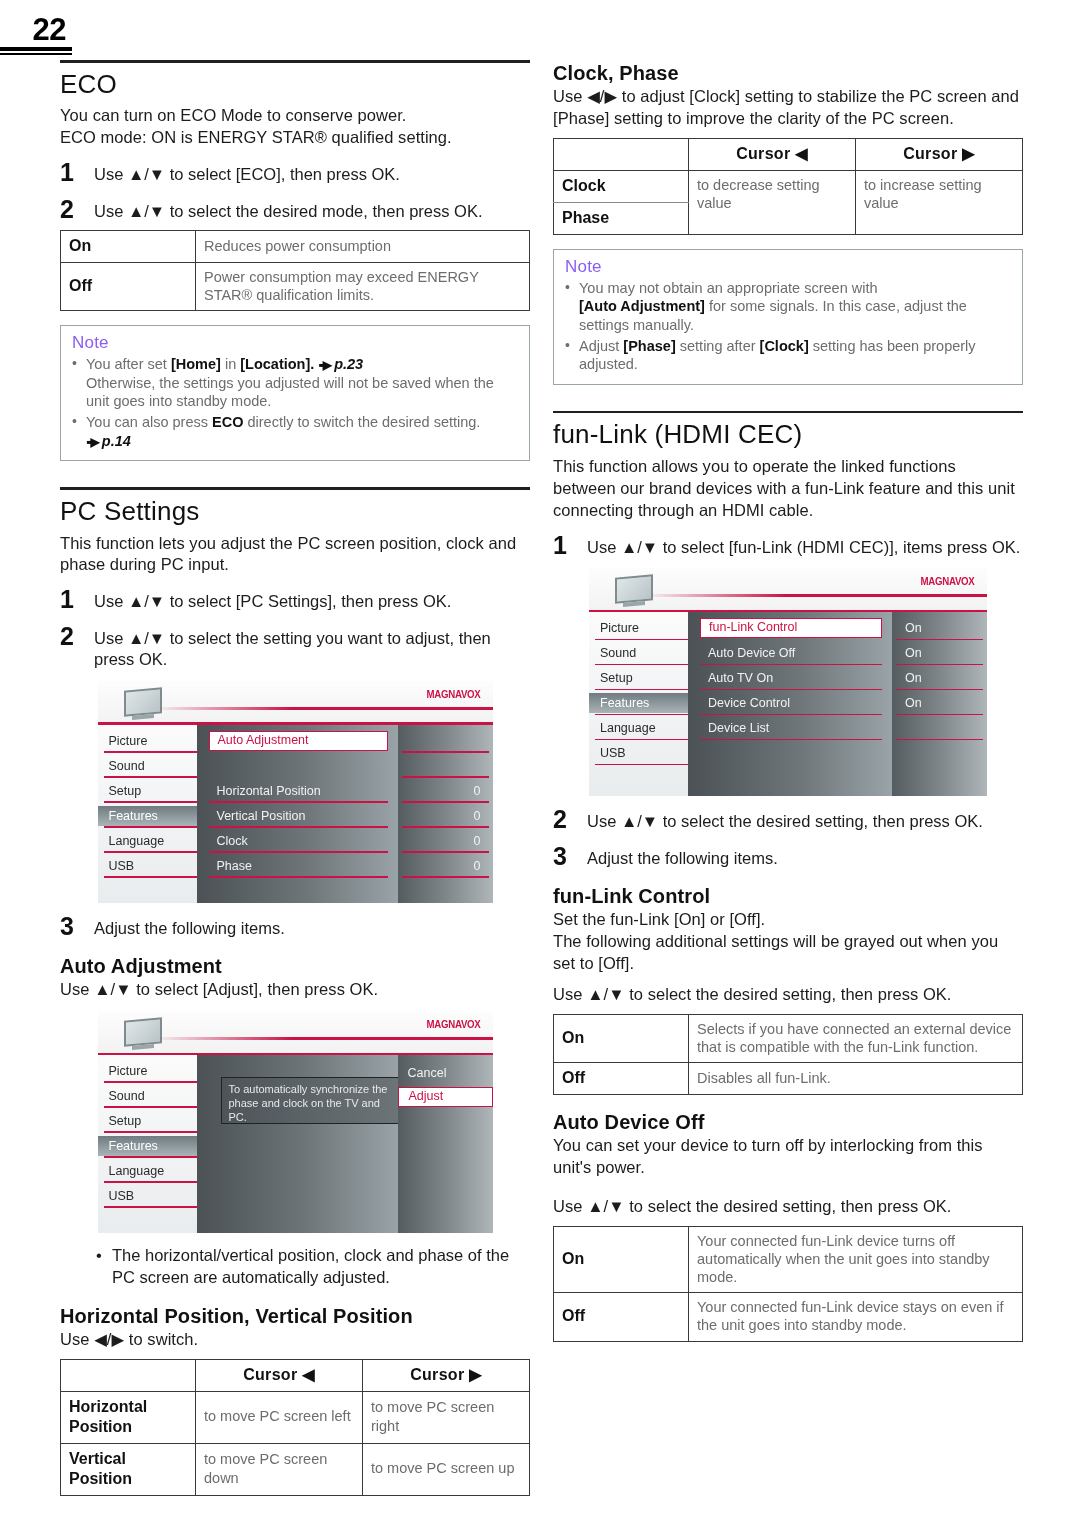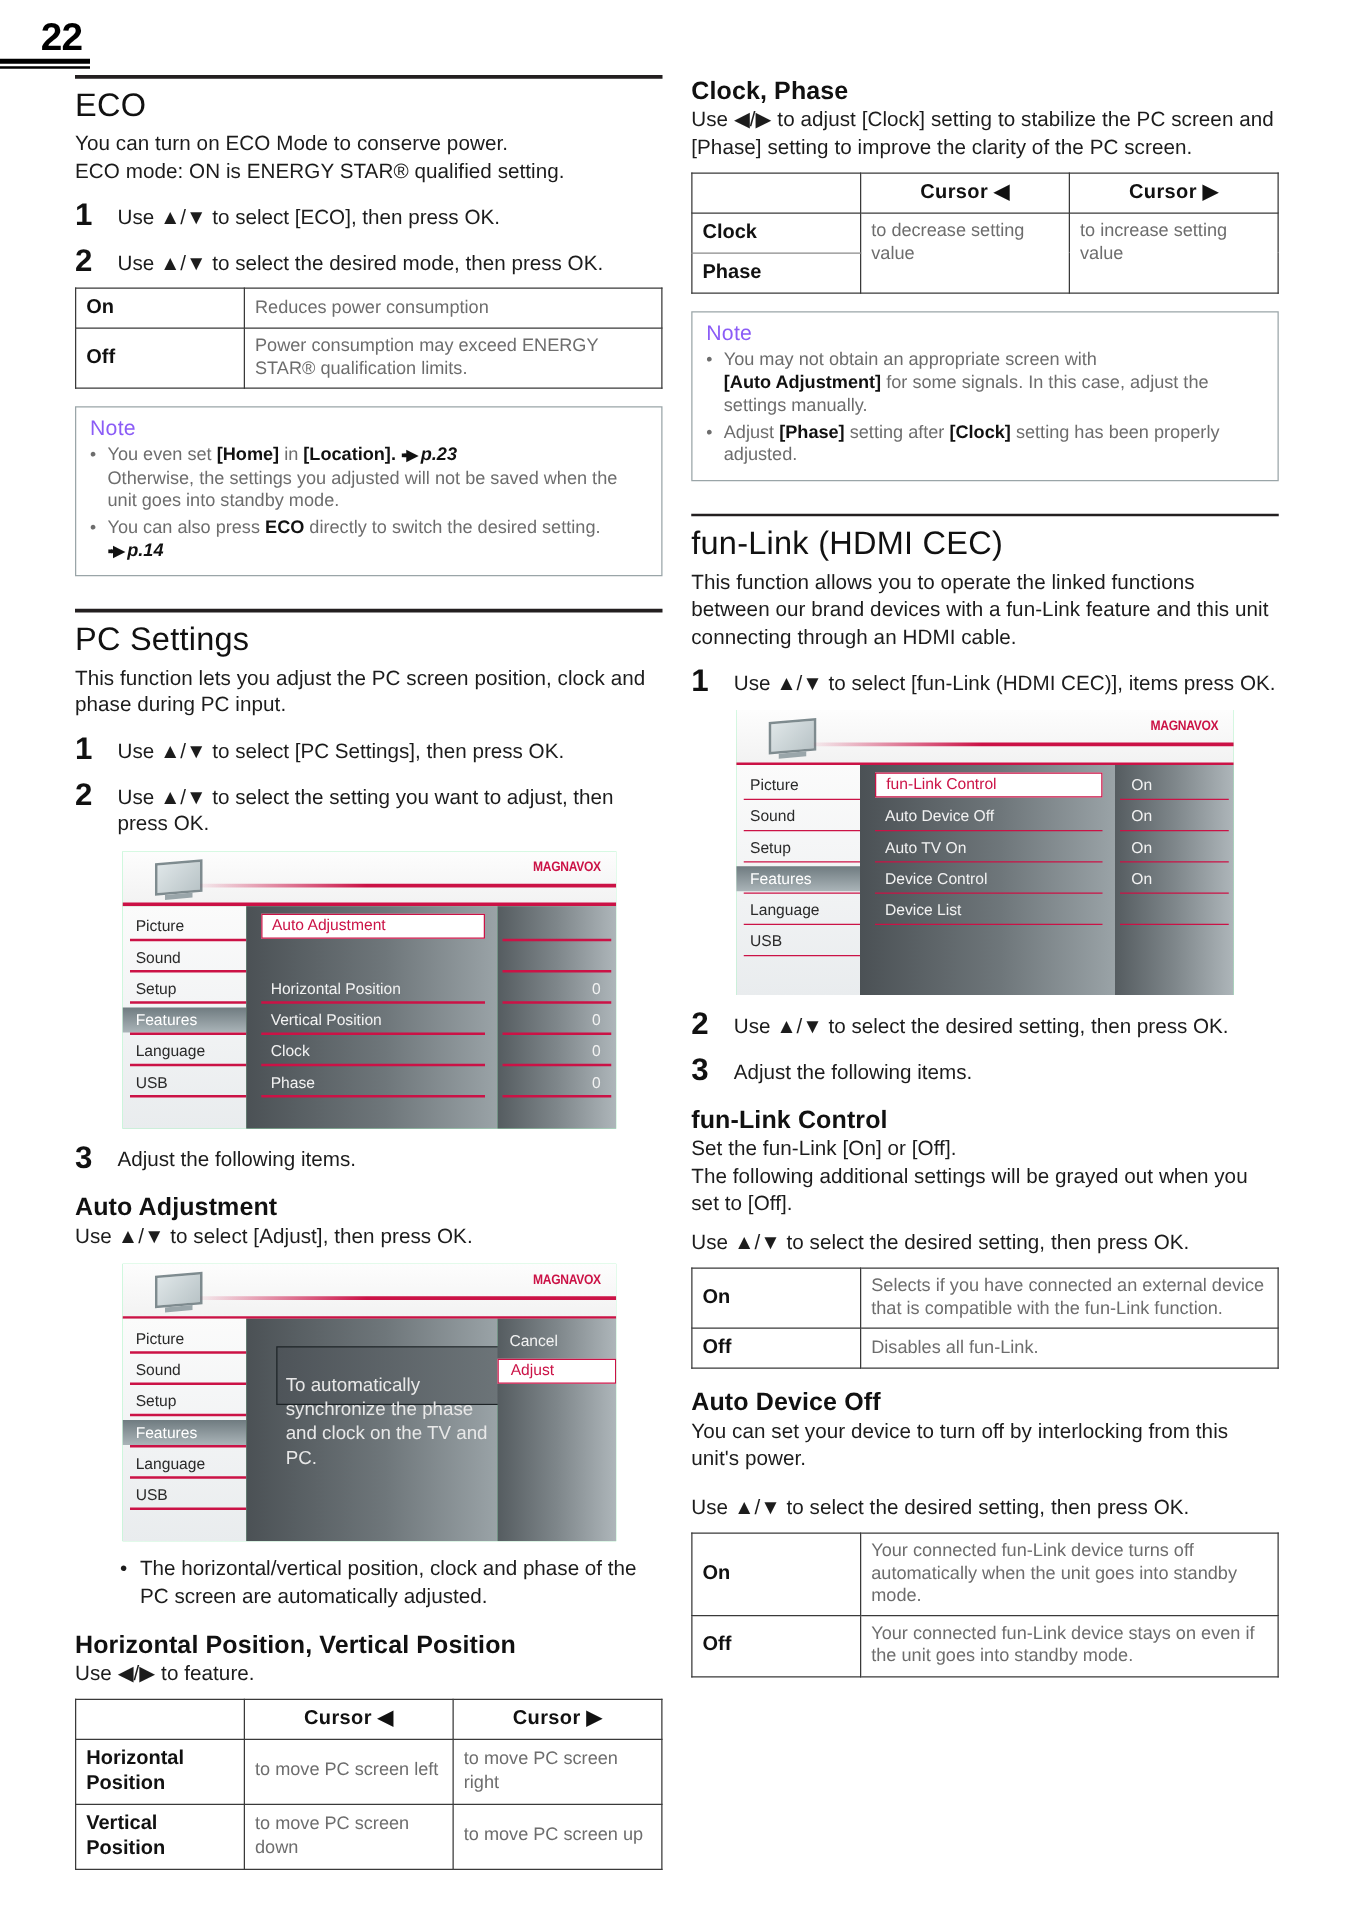--- a/index.html
+++ b/index.html
@@ -325,22 +325,22 @@
   }
   .osd-vrow.blank { color: transparent; }
 
   
   .osd-msgbox {
     position: absolute;
     left: 24px; top: 22px;
     width: 183px; height: 47px;
     border: 1.8px solid #1d2326;
     background: linear-gradient(90deg,#4e5459 0%, #6d7579 100%);
-    padding: 21px 7px;
-    font-size: 15px;
+    padding: 4px 7px;
+    font-size: 11px;
     line-height: 1.28;
     color: #e8e8e8;
   }
   .osd-choice {
     position: relative;
     height: 20px;
     line-height: 20px;
     margin: 0 0 4px 0;
     padding-left: 10px;
     font-size: 12.5px;
@@ -396,21 +396,21 @@
       <td class="key col-narrow">Off</td>
       <td>Power consumption may exceed ENERGY STAR® qualification limits.</td>
     </tr>
   </tbody>
     </table>
 
   <div class="note">
     <div class="note-title">Note</div>
     <div class="note-item">
       <div class="note-bullet">•</div>
-      <div class="note-text"><span>You even set </span><b>[Home]</b><span> in </span><b>[Location].</b> <span class="arrowglyph">▪▪▶</span> <span class="pgref">p.23</span><br><span>Otherwise, the settings you adjusted will not be saved when the unit goes into standby mode.</span></div>
+      <div class="note-text"><span>You after set </span><b>[Home]</b><span> in </span><b>[Location].</b> <span class="arrowglyph">▪▪▶</span> <span class="pgref">p.23</span><br><span>Otherwise, the settings you adjusted will not be saved when the unit goes into standby mode.</span></div>
     </div>
     <div class="note-item">
       <div class="note-bullet">•</div>
       <div class="note-text"><span>You can also press </span><b>ECO</b><span> directly to switch the desired setting.</span><br><span class="arrowglyph">▪▪▶</span> <span class="pgref">p.14</span></div>
     </div>
   </div>
 
   <div class="gap-lg"></div>
   <div class="sec-rule"></div>
   <h2 class="sec-title">PC Settings</h2>
@@ -497,21 +497,21 @@
     </div>
   </div>
   </div>
 
   <div class="bullet-row">
     <div class="bp">•</div>
     <div>The horizontal/vertical position, clock and phase of the PC screen are automatically adjusted.</div>
   </div>
 
   <h3 class="sub-title">Horizontal Position, Vertical Position</h3>
-  <p class="body">Use ◀/▶ to feature.</p>
+  <p class="body">Use ◀/▶ to switch.</p>
 
   <table class="dt">
     <tbody>
         <tr>
       <th class="col-narrow"></th>
       <th class="hdr">Cursor ◀</th>
       <th class="hdr">Cursor ▶</th>
     </tr>
     <tr>
       <td class="key col-narrow">Horizontal Position</td>

